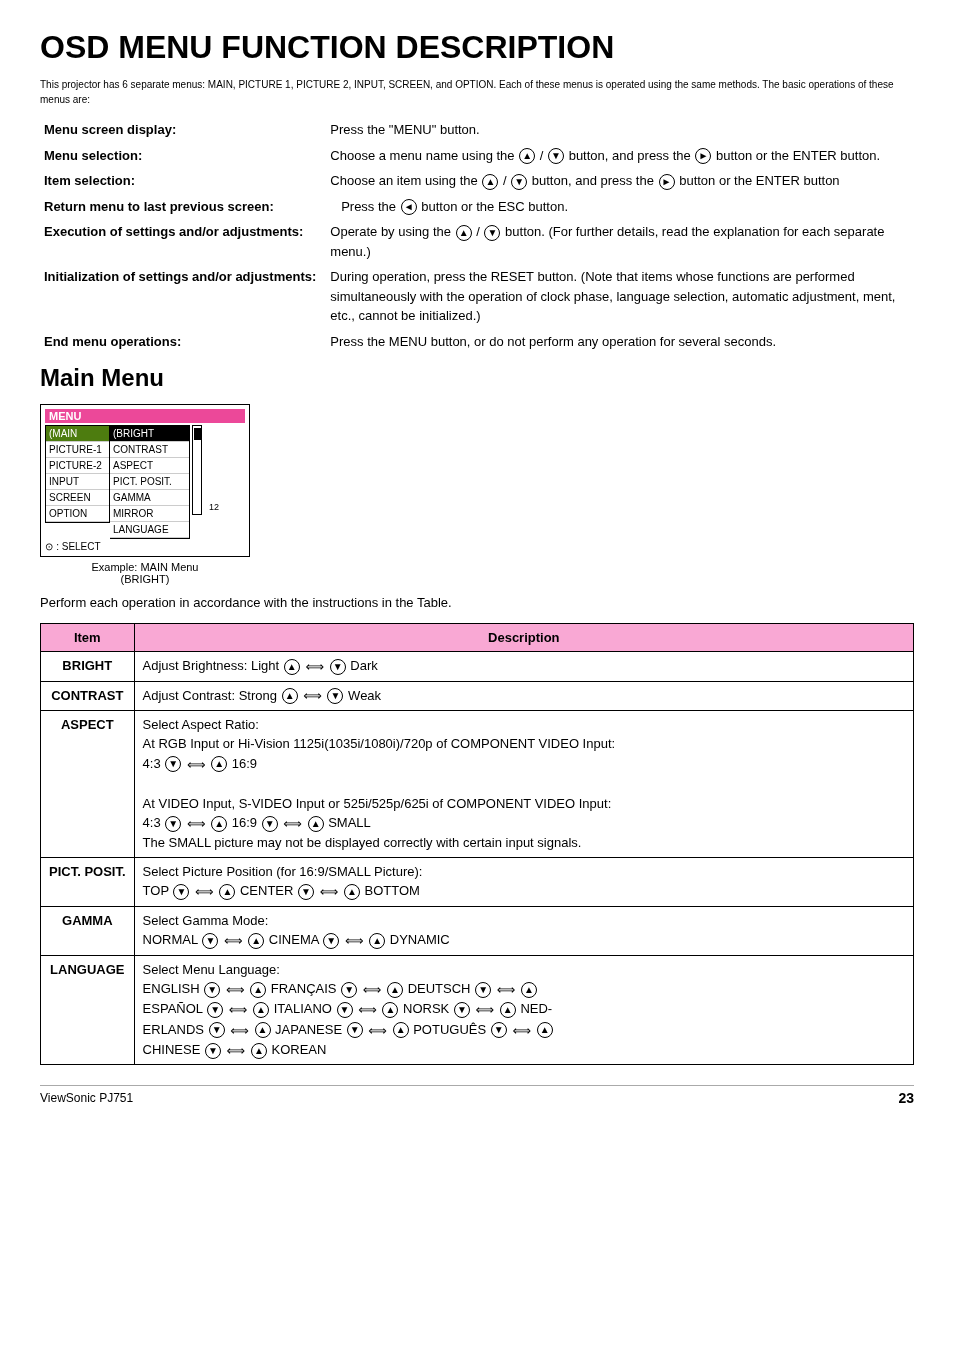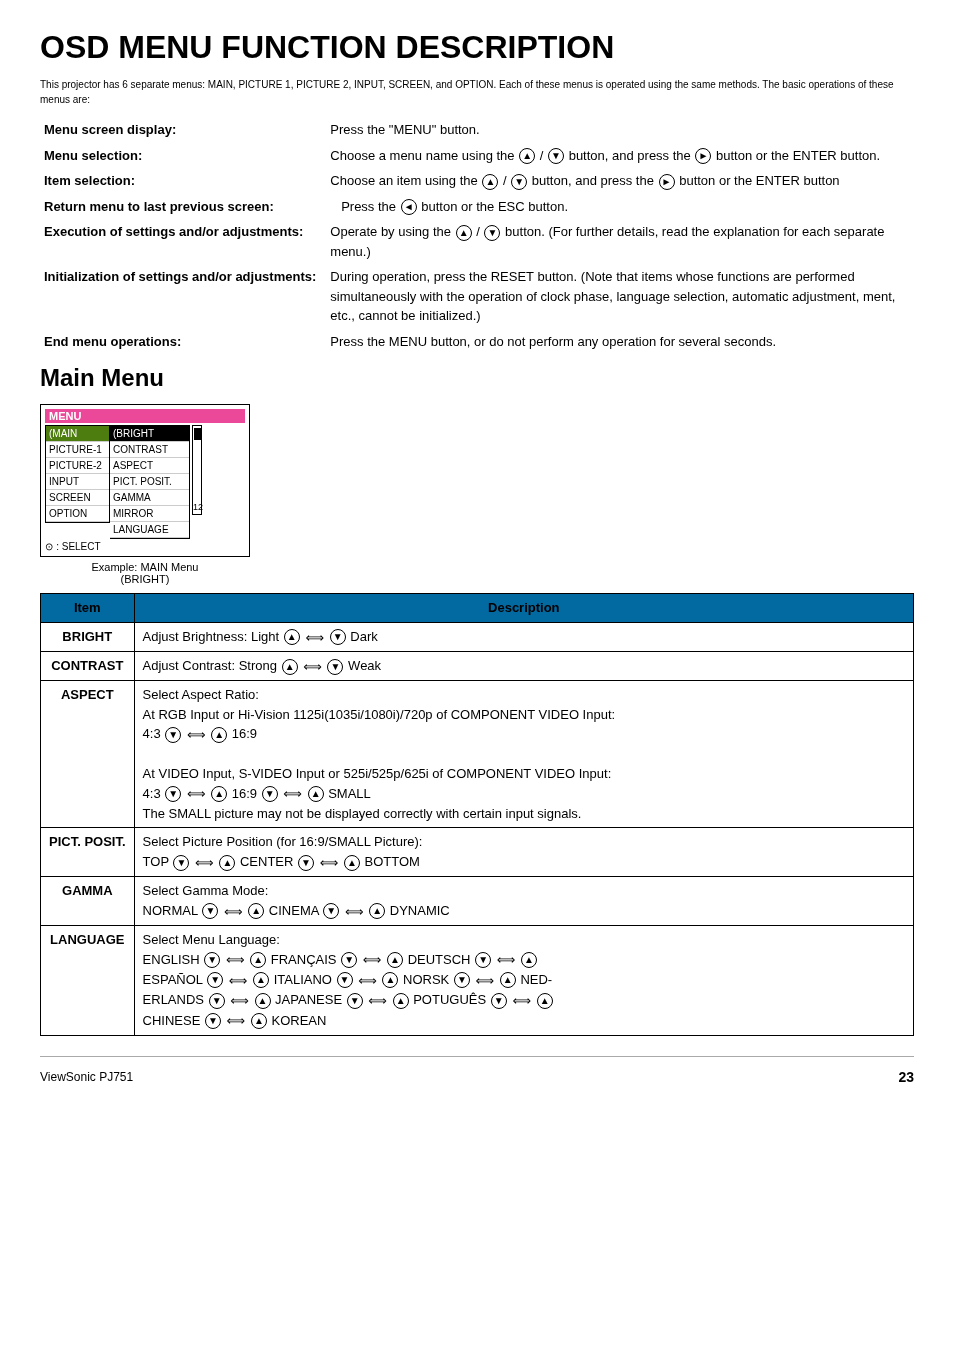--- a/index.html
+++ b/index.html
@@ -119,21 +119,21 @@
       margin-top: 4px;
       font-size: 13px;
     }
     .data-table th, .data-table td {
       border: 1px solid #000;
       padding: 4px 8px;
       vertical-align: top;
       line-height: 1.5;
     }
     .data-table th {
-      background: #0369a1;
+      background: #f9a8d4;
       font-weight: bold;
       text-align: center;
     }
     .data-table td:first-child {
       font-weight: bold;
       text-align: center;
       white-space: nowrap;
       width: 80px;
     }
     .btn-circle {
@@ -154,21 +154,21 @@
       vertical-align: middle;
       margin: 0 1px;
     }
     .footer {
       display: flex;
       justify-content: center;
       align-items: center;
       margin-top: 20px;
       font-size: 12px;
       border-top: 1px solid #aaa;
-      padding-top: 12px;
+      padding-top: 4px;
     }
     .footer-brand {
       flex: 1;
     }
     .footer-page {
       font-weight: bold;
       font-size: 14px;
     }
   </style>
 </head>
@@ -253,29 +253,30 @@
             <div>(BRIGHT</div>
             <div>CONTRAST</div>
             <div>ASPECT</div>
             <div>PICT. POSIT.</div>
             <div>GAMMA</div>
             <div>MIRROR</div>
             <div>LANGUAGE</div>
           </div>
           <div style="display:flex;flex-direction:column;margin-left:2px;border:1px solid #000;width:10px;min-height:90px;position:relative;">
             <div style="position:absolute;top:2px;left:1px;width:7px;height:12px;background:#000;"></div>
-            <div style="position:absolute;bottom:2px;left:0;font-size:9px;color:#000;width:7px;text-align:center;">12</div>
+            <div style="position:absolute;bottom:2px;left:16px;font-size:9px;color:#000;width:7px;text-align:center;">12</div>
           </div>
         </div>
         <div class="select-label">⊙ : SELECT</div>
       </div>
       <div class="diagram-caption">Example: MAIN Menu<br>(BRIGHT)</div>
     </div>
   </div>
 
+  <p class="main-menu-bottom-text">Perform each operation in accordance with the instructions in the Table.</p>
 
   <table class="data-table">
     <thead>
       <tr>
         <th>Item</th>
         <th>Description</th>
       </tr>
     </thead>
     <tbody>
 

